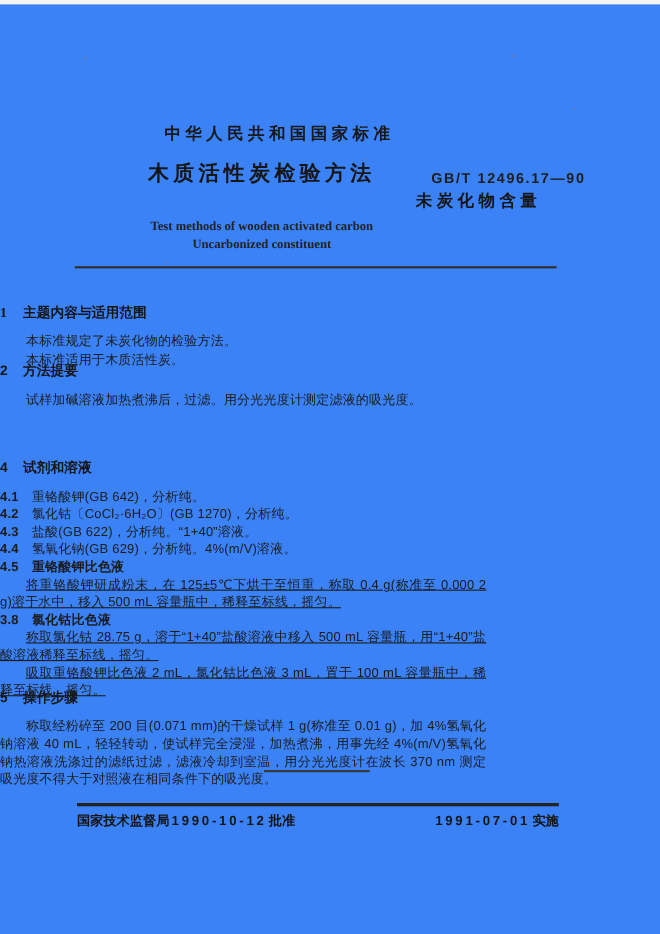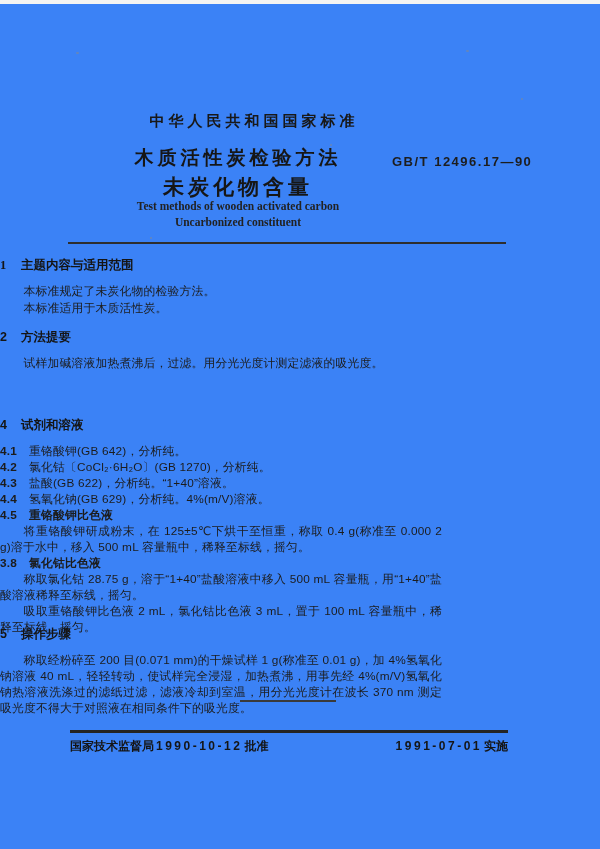--- a/index.html
+++ b/index.html
@@ -34,24 +34,24 @@
     top: 141px; left: 0;
     width: 476px;
     text-align: center;
     font-size: 19px;
     font-weight: bold;
     letter-spacing: 4px;
     color: #161616;
   }
   .title-cn-2 {
     position: absolute;
-    top: 169px; left: 0;
+    top: 169px; left: 16px;
     width: 476px;
-    text-align: center;
-    font-size: 21px;
+    text-align: right;
+    font-size: 15px;
     font-weight: bold;
     letter-spacing: 4px;
     color: #161616;
   }
   .gbt-number {
     position: absolute;
     top: 150px; left: 392px;
     font-size: 13px;
     font-weight: bold;
     letter-spacing: 1.5px;
@@ -109,20 +109,21 @@
   }
   .item.sub-head { font-weight: bold; }
   .item-body {
     font-size: 11.8px;
     line-height: 16px;
     margin: 0;
     text-indent: 2em;
     text-align: justify;
     letter-spacing: 0.2px;
     color: #1c1c1c;
+    text-decoration: underline;
   }
   
   .rule-short {
     position: absolute;
     top: 696px; left: 240px;
     width: 96px; height: 2px;
     background: #3a3a3a;
   }
   .rule-footer {
     position: absolute;
@@ -157,21 +158,21 @@
   <div class="speck" style="top:140px;left:330px;width:2px;width:2px;height:2px;"></div>
 
   <div class="std-label">中华人民共和国国家标准</div>
   <div class="title-cn-1">木质活性炭检验方法</div>
   <div class="title-cn-2">未炭化物含量</div>
   <div class="gbt-number">GB/T 12496.17—90</div>
   <div class="title-en-1">Test methods of wooden activated carbon</div>
   <div class="title-en-2">Uncarbonized constituent</div>
   <div class="rule-top"></div>
 
-  <div class="sec" style="top:253px;font-family:Liberation Serif, serif;">
+  <div class="sec" style="top:272px;font-family:Liberation Serif, serif;">
     <div class="sec-h">
       <span class="num">1</span><span>主题内容与适用范围</span>
     </div>
     <p class="para">本标准规定了未炭化物的检验方法。</p>
     <p class="para">本标准适用于木质活性炭。</p>
   </div>
 
   <div class="sec" style="top:325px;">
     <div class="sec-h">
       <span class="num">2</span><span>方法提要</span>

